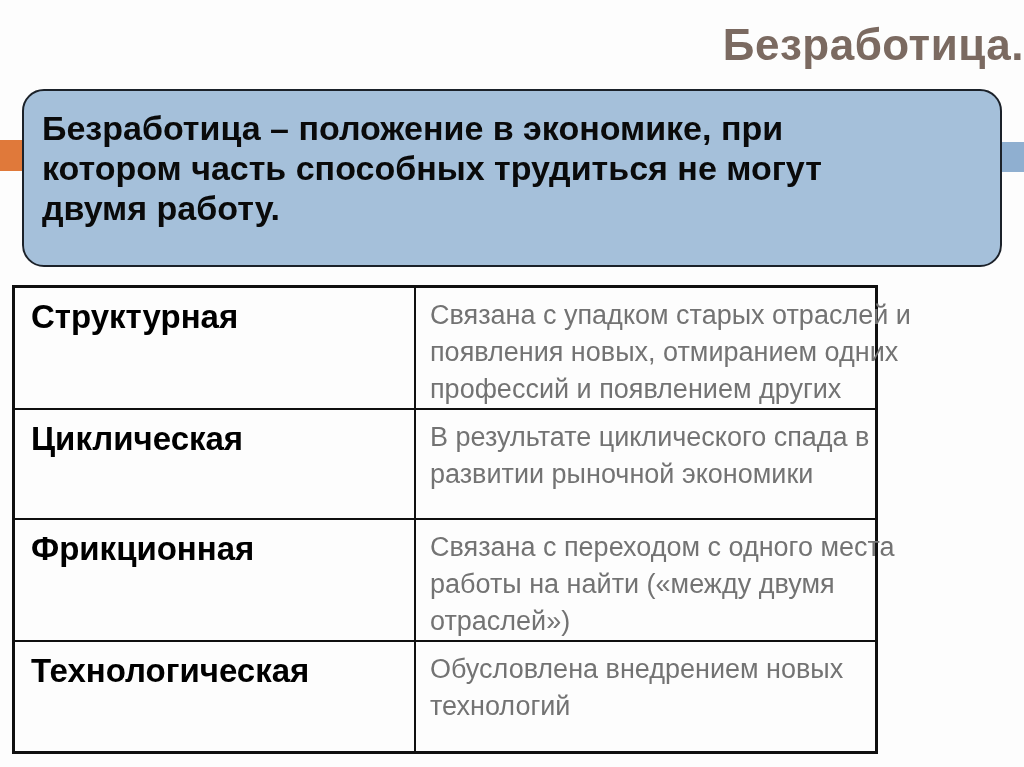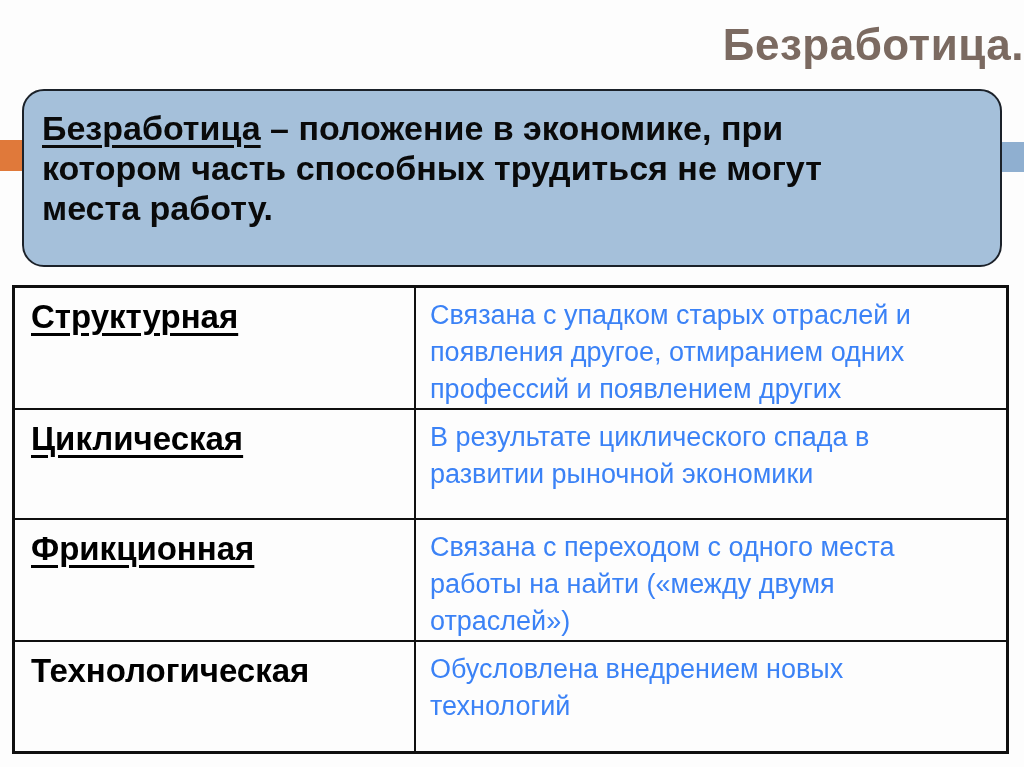--- a/index.html
+++ b/index.html
@@ -33,74 +33,74 @@
     background: var(--definition_fill, #a5c0da);
     border: 2px solid var(--definition_border, #1b2129);
     border-radius: 22px;
     padding: 17px 20px 0 18px;
     z-index: 2;
   }
   .def-line {
     font-size: 34px; font-weight: bold; color: #0a0a0a;
     line-height: 40px; white-space: nowrap;
   }
-  .u { text-decoration: underline; text-decoration-thickness: 3px; text-underline-offset: 5px; }
+  .u { text-decoration-thickness: 3px; text-underline-offset: 5px; }
 
   .types-table {
     position: absolute; left: 12px; top: 285px;
-    width: 997px; border-collapse: collapse;
+    width: 866px; border-collapse: collapse;
     background: #fdfdfd; z-index: 2;
     table-layout: fixed;
   }
   .types-table, .types-table td { border: 2px solid var(--table_border, #101010); }
   .types-table { border-width: 3px; }
   .term-cell {
     width: 377px; vertical-align: top;
     padding: 10px 6px 0 16px;
   }
   .term {
     font-size: 33px; font-weight: bold; color: #000;
   }
   .desc-cell {
     vertical-align: top;
     padding: 9px 12px 0 14px;
   }
   .desc-line {
-    font-size: 27px; color: #3b82f6; line-height: 37px; white-space: nowrap;
+    font-size: 27px; color: #737373; line-height: 37px; white-space: nowrap;
   }
   .r1 { height: 112px; }
   .r2 { height: 110px; }
   .r3 { height: 112px; }
   .r4 { height: 111px; }
 </style>
 </head>
 <body>
 
 <div class="slide">
 
   <h1 class="title">Безработица.</h1>
 
   <div class="accent-left"></div>
   <div class="accent-right"></div>
 
   <div class="def-box">
     <div class="def-line"><span class="u">Безработица</span><span> – положение в экономике, при</span></div>
     <div class="def-line">котором часть способных трудиться не могут</div>
-    <div class="def-line">места работу.</div>
+    <div class="def-line">двумя работу.</div>
   </div>
 
   <table class="types-table">
     <tbody>
       <tr class="r1">
         <td class="term-cell">
           <span class="term u">Структурная</span>
         </td>
         <td class="desc-cell">
           <div class="desc-line">Связана с упадком старых отраслей и</div>
-          <div class="desc-line">появления другое, отмиранием одних</div>
+          <div class="desc-line">появления новых, отмиранием одних</div>
           <div class="desc-line">профессий и появлением других</div>
         </td>
       </tr>
       <tr class="r2">
         <td class="term-cell">
           <span class="term u">Циклическая</span>
         </td>
         <td class="desc-cell">
           <div class="desc-line">В результате циклического спада в</div>
           <div class="desc-line">развитии рыночной экономики</div>

